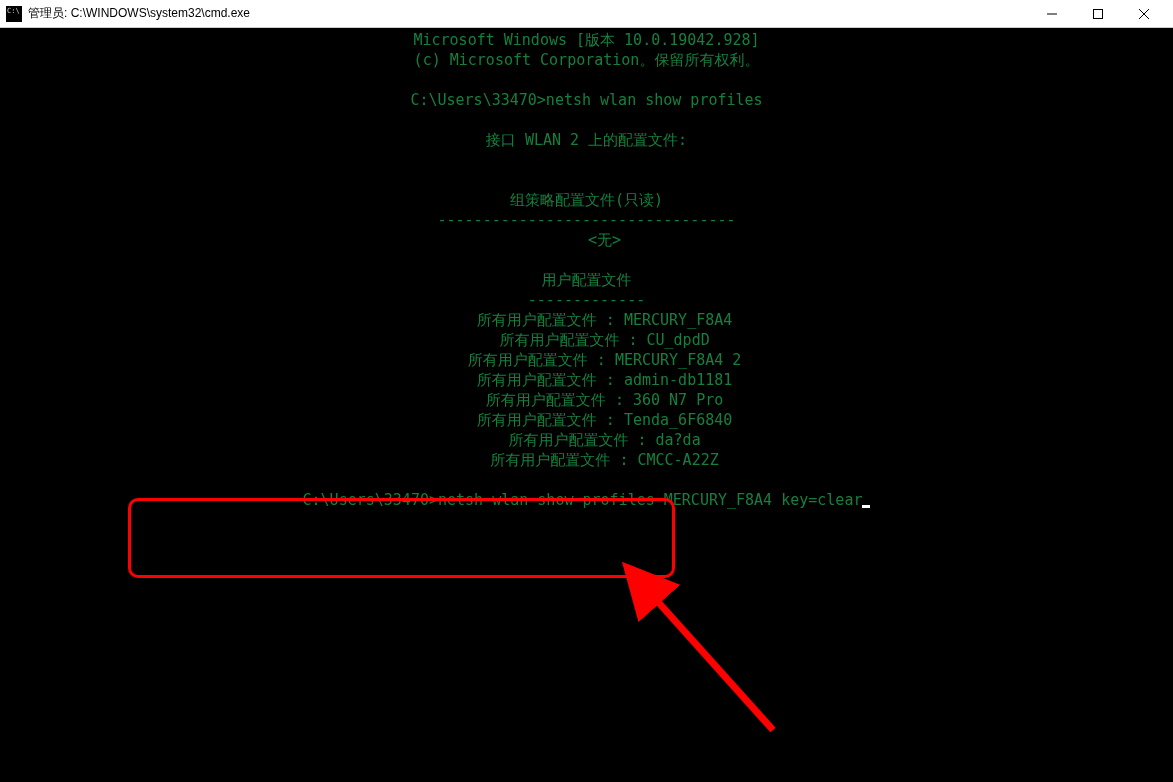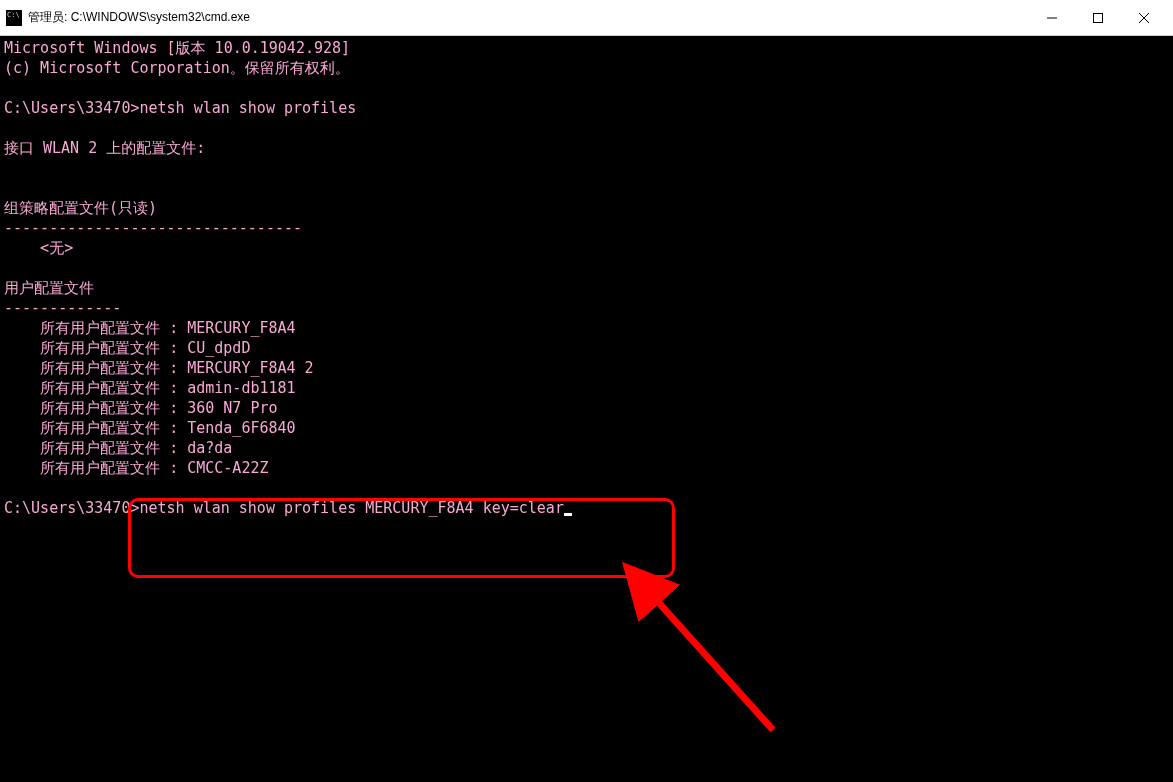--- a/index.html
+++ b/index.html
@@ -5,21 +5,21 @@
     * { margin: 0; padding: 0; box-sizing: border-box; }
     body {
       width: 1173px;
       height: 782px;
       font-family: Consolas, "Courier New", monospace;
       background: #000;
       overflow: hidden;
       position: relative;
     }
     .titlebar {
-      height: 36px;
+      height: 28px;
       background: #fff;
       border-bottom: 1px solid #ccc;
       display: flex;
       align-items: center;
       padding: 0 6px;
       font-family: "Segoe UI", Tahoma, sans-serif;
       font-size: 12px;
       color: #000;
     }
     .titlebar-icon {
@@ -52,27 +52,28 @@
       justify-content: center;
       font-size: 12px;
       color: #222;
       cursor: pointer;
     }
     .tb-btn svg { width: 10px; height: 10px; }
     .terminal {
       width: 100%;
       height: calc(100% - 30px);
       background: #000;
-      color: #f9a8d4;
+      color: #15803d;
       font-size: 15px;
       line-height: 20px;
       padding: 2px 4px;
       white-space: pre;
       font-family: "NSimSun", "SimSun", Consolas, monospace;
       position: relative;
+      text-align: center;
     }
     .cursor {
       display: inline-block;
       width: 8px;
       height: 3px;
       background: #fff;
       vertical-align: bottom;
       margin-bottom: 2px;
       animation: blink 1s step-end infinite;
     }

